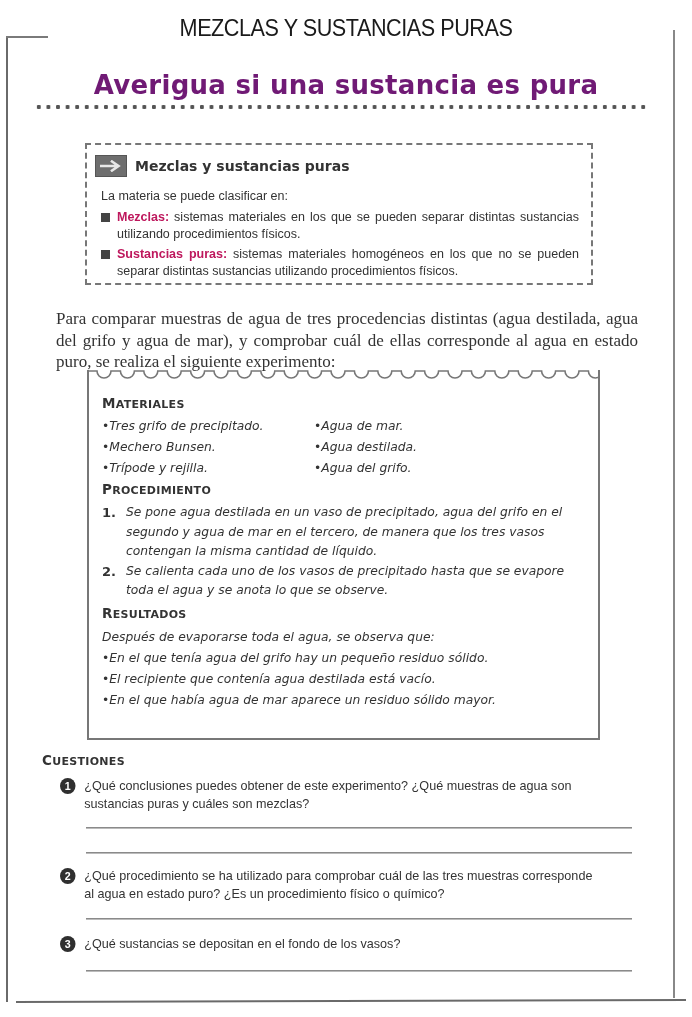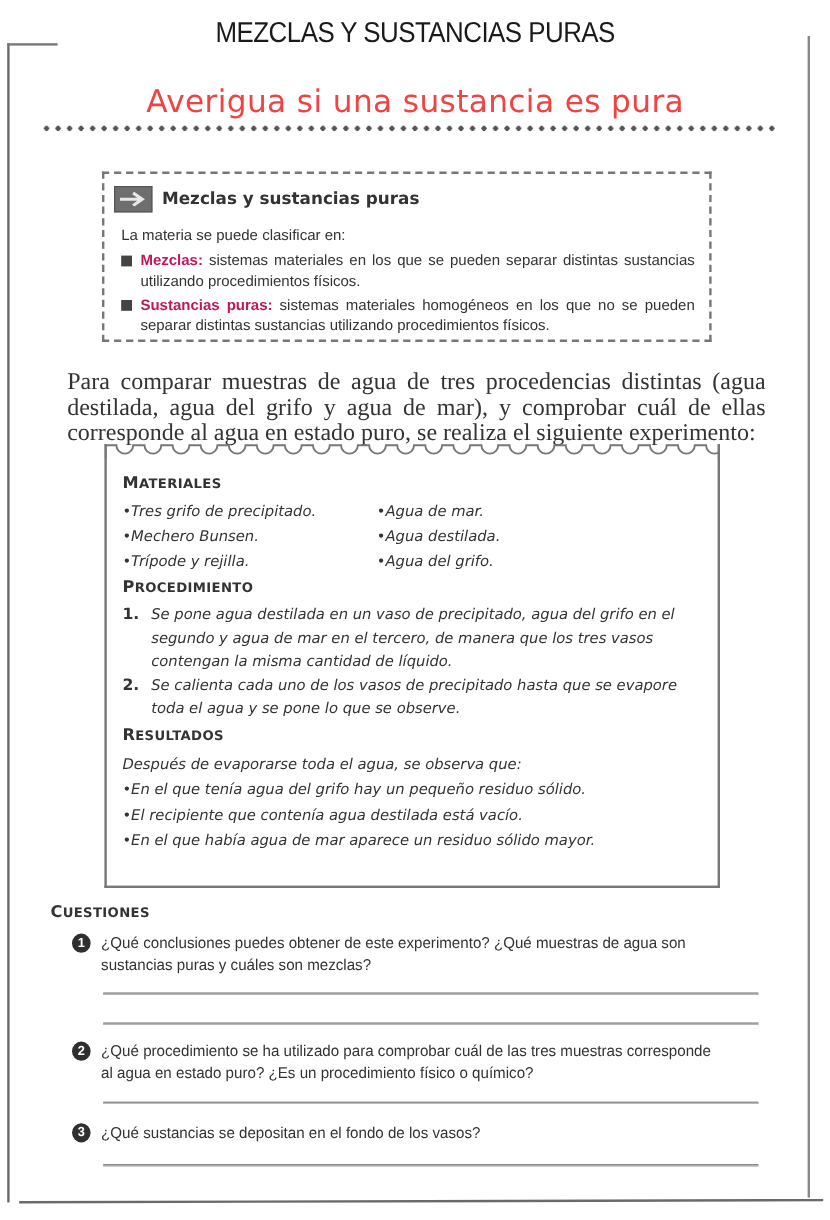--- a/index.html
+++ b/index.html
@@ -6,35 +6,35 @@
   body { width:692px; height:1017px; position:relative; overflow:hidden; color:#2a2a2a; font-family:"Liberation Sans", sans-serif; }
 
   .page-header { position:absolute; top:14px; left:0; width:692px; text-align:center; font-family:"Liberation Sans", sans-serif; font-size:24px; letter-spacing:-0.5px; color:#1a1a1a; transform:scaleX(0.9); }
 
   
   .frame-left { position:absolute; left:6px; top:36px; width:2px; height:966px; background:#6a6a6a; }
   .frame-top { position:absolute; left:6px; top:36px; width:42px; height:2px; background:#7a7a7a; }
   .frame-right { position:absolute; left:673px; top:30px; width:2px; height:968px; background:#888; }
   .frame-bottom { position:absolute; left:16px; top:1000px; width:670px; height:2px; background:#6a6a6a; transform:rotate(-0.15deg); }
 
-  .title { position:absolute; top:70px; left:0; width:692px; text-align:center; font-family:"DejaVu Sans", sans-serif; font-weight:normal; font-size:26px; color:#ef4444; letter-spacing:0.3px; }
+  .title { position:absolute; top:70px; left:0; width:692px; text-align:center; font-family:"DejaVu Sans", sans-serif; font-weight:bold; font-size:26px; color:#701a75; letter-spacing:0.3px; }
   .title-dots { position:absolute; top:104px; left:34px; width:612px; height:6px; background-image:radial-gradient(circle, #555 2px, transparent 2.3px); background-size:9.6px 6px; background-repeat:repeat-x; }
 
   
   .concept-box { position:absolute; left:85px; top:143px; width:508px; height:142px; border:2px dashed #777; box-sizing:border-box; }
   .concept-head { position:absolute; left:8px; top:10px; display:flex; align-items:center; }
   .arrow-icon { width:30px; height:20px; background:#6e6e6e; border:1px solid #555; display:flex; align-items:center; justify-content:center; margin-right:8px; }
   .concept-title { font-family:"DejaVu Sans", sans-serif; font-weight:bold; font-size:14px; color:#333; }
   .concept-body { position:absolute; left:14px; top:43px; right:12px; font-family:"Liberation Sans", sans-serif; font-size:12.5px; color:#333; line-height:17px; }
   .concept-body .intro { margin-bottom:4px; }
   .concept-item { position:relative; padding-left:16px; text-align:justify; margin-bottom:3px; }
   .concept-item .sq { position:absolute; left:0; top:4px; width:9px; height:9px; background:#444; }
   .concept-item b { color:#be185d; }
 
-  .intro-para { position:absolute; left:56px; top:308px; width:582px; font-family:"Liberation Serif", serif; font-size:20px; line-height:21.5px; color:#333; text-align:justify; }
+  .intro-para { position:absolute; left:56px; top:308px; width:582px; font-family:"Liberation Serif", serif; font-size:17px; line-height:21.5px; color:#333; text-align:justify; }
 
   
   .exp-box { position:absolute; left:87px; top:370px; width:513px; height:370px; border-left:2px solid #777; border-right:2px solid #777; border-bottom:2px solid #777; box-sizing:border-box; }
   .exp-notches { position:absolute; left:87px; top:369px; width:513px; height:14px; }
   .exp-content { position:absolute; left:102px; top:395px; width:490px; font-family:"DejaVu Sans", sans-serif; color:#333; }
   .sec-head { font-size:11px; font-weight:bold; letter-spacing:0.3px; color:#333; }
   .sec-head .cap { font-size:13.5px; }
   .mat-grid { display:grid; grid-template-columns:212px 200px; row-gap:3px; margin-top:6px; font-size:12.3px; line-height:18px; font-style:italic; }
   .bullet::before { content:"\2022 "; font-style:normal; }
   .proc-list { margin-top:6px; font-size:12.3px; line-height:19.5px; font-style:italic; }
@@ -103,21 +103,21 @@
   </div>
 
   <div class="sec-head" style="margin-top:4px;"><span class="cap">P</span><span>ROCEDIMIENTO</span></div>
   <div class="proc-list">
     <div class="proc-item">
       <span class="proc-num">1.</span>
       <span>Se pone agua destilada en un vaso de precipitado, agua del grifo en el segundo y agua de mar en el tercero, de manera que los tres vasos contengan la misma cantidad de líquido.</span>
     </div>
     <div class="proc-item">
       <span class="proc-num">2.</span>
-      <span>Se calienta cada uno de los vasos de precipitado hasta que se evapore toda el agua y se pone lo que se observe.</span>
+      <span>Se calienta cada uno de los vasos de precipitado hasta que se evapore toda el agua y se anota lo que se observe.</span>
     </div>
   </div>
 
   <div class="sec-head" style="margin-top:4px;"><span class="cap">R</span><span>ESULTADOS</span></div>
   <div class="results">
     <div>Después de evaporarse toda el agua, se observa que:</div>
     <div class="bullet">En el que tenía agua del grifo hay un pequeño residuo sólido.</div>
     <div class="bullet">El recipiente que contenía agua destilada está vacío.</div>
     <div class="bullet">En el que había agua de mar aparece un residuo sólido mayor.</div>
   </div>

